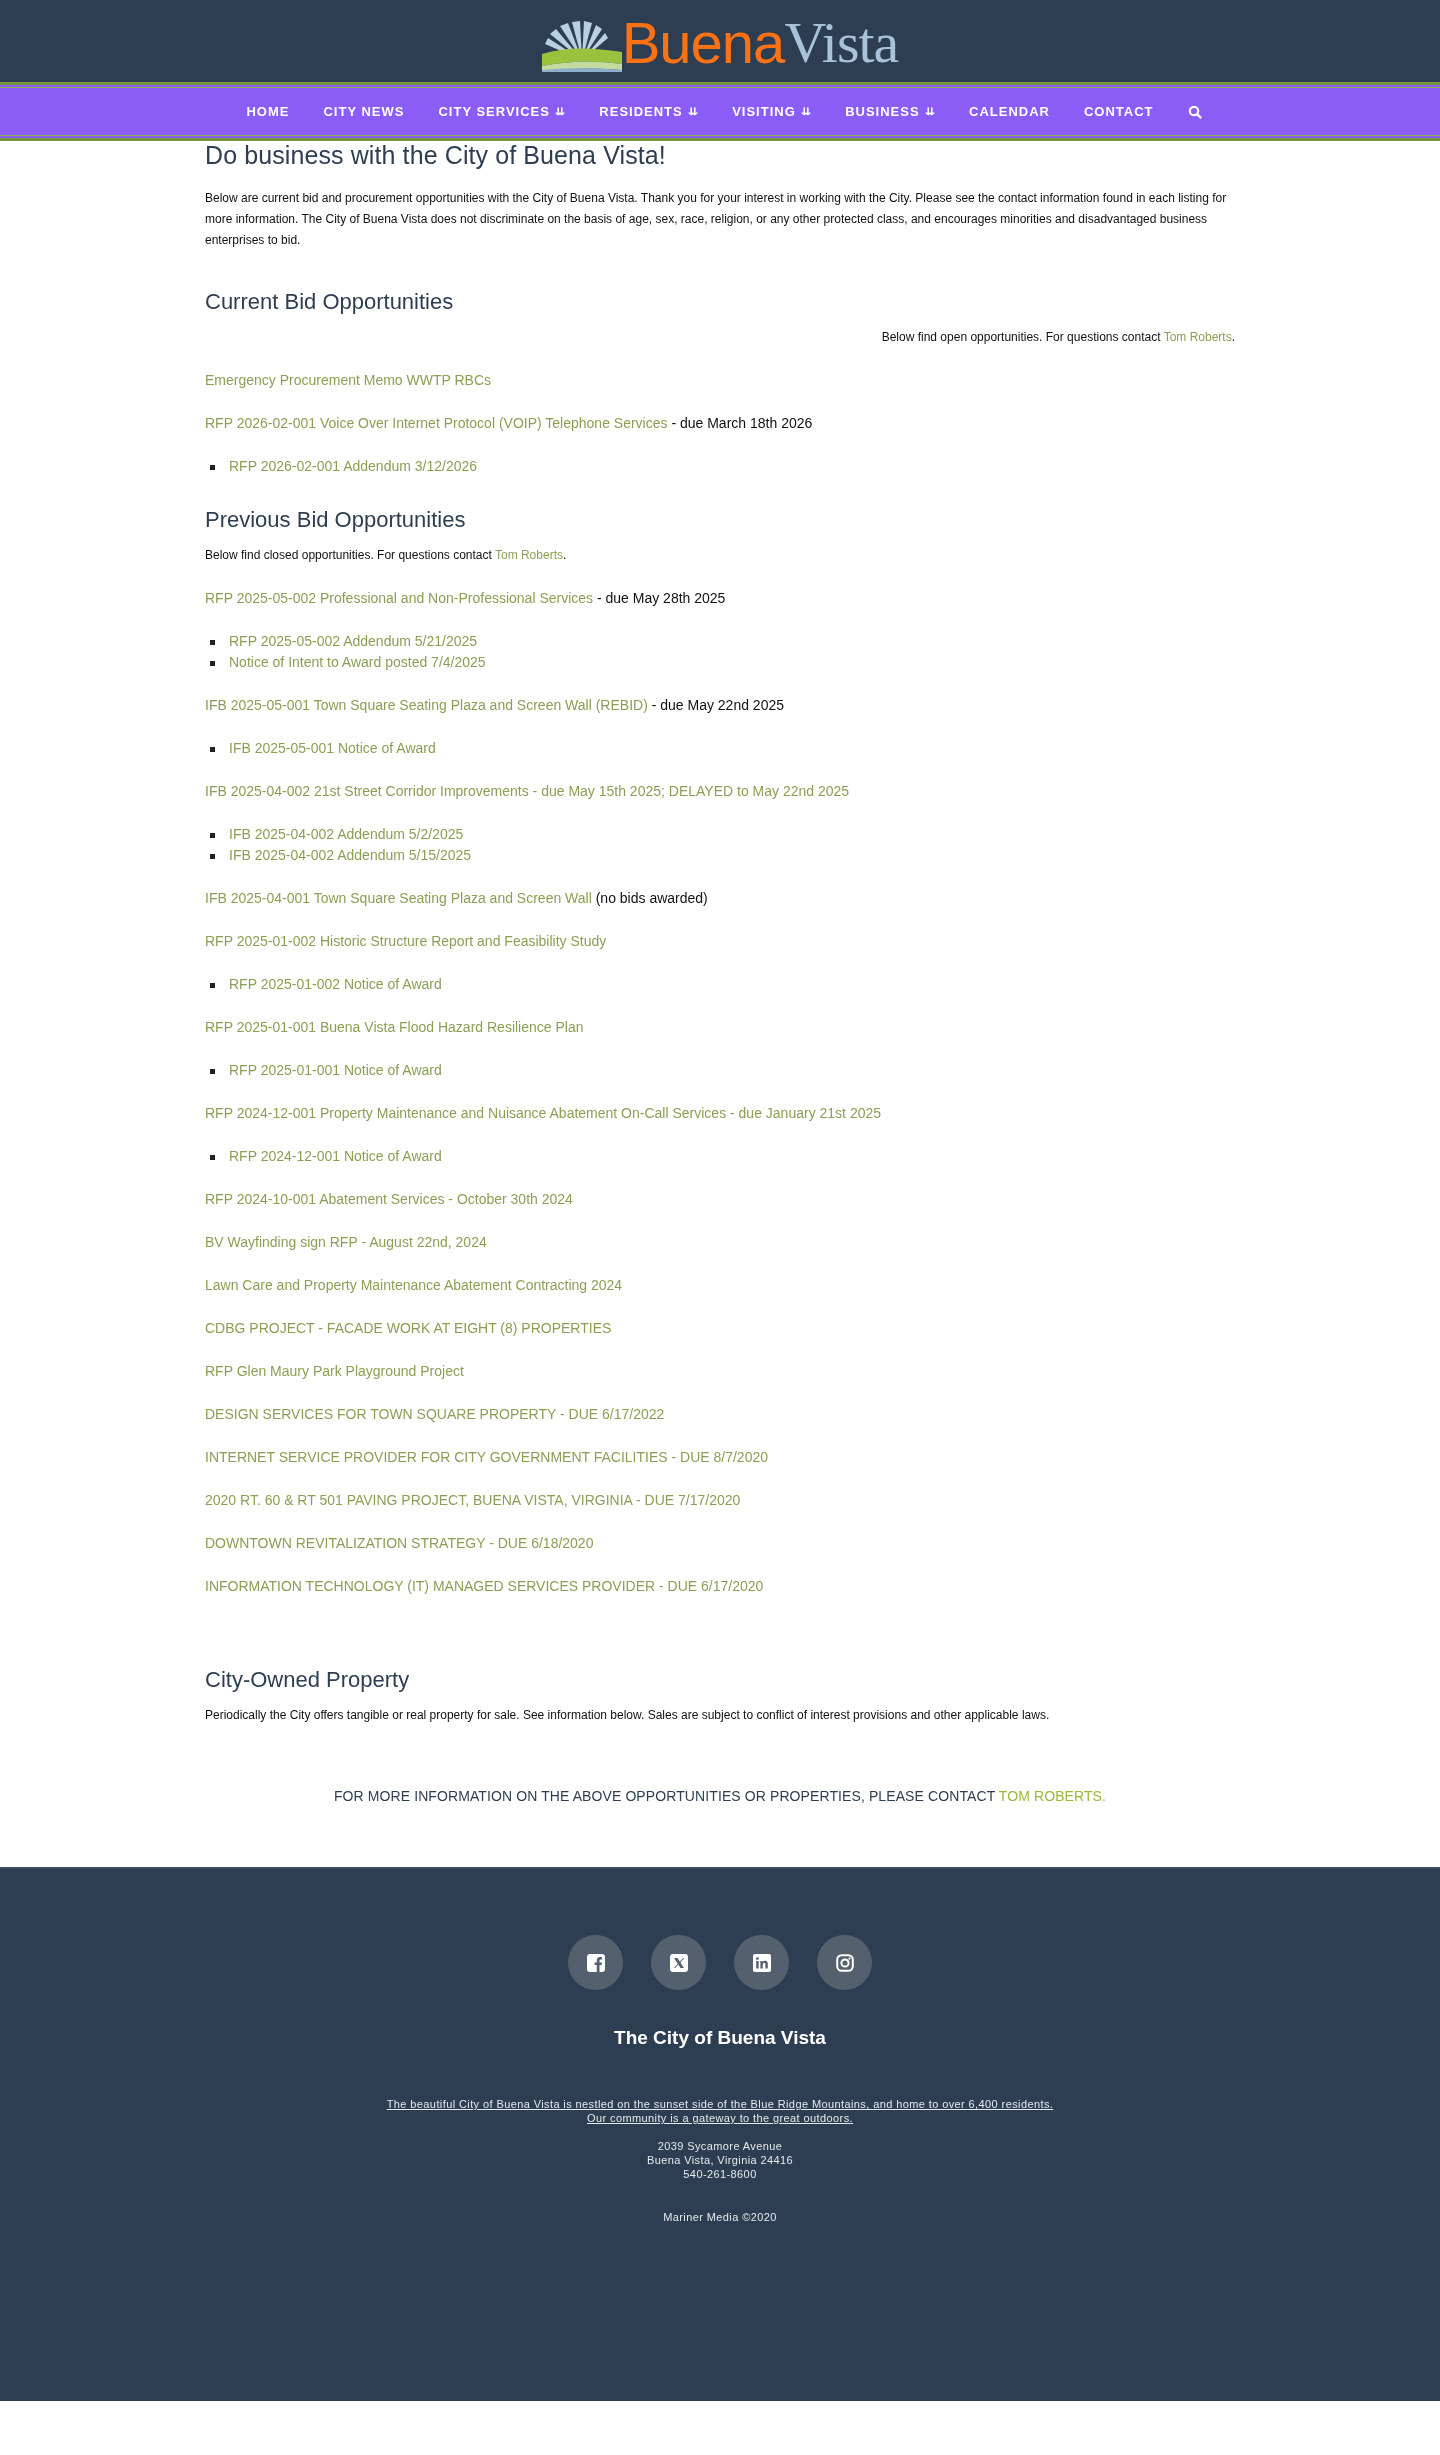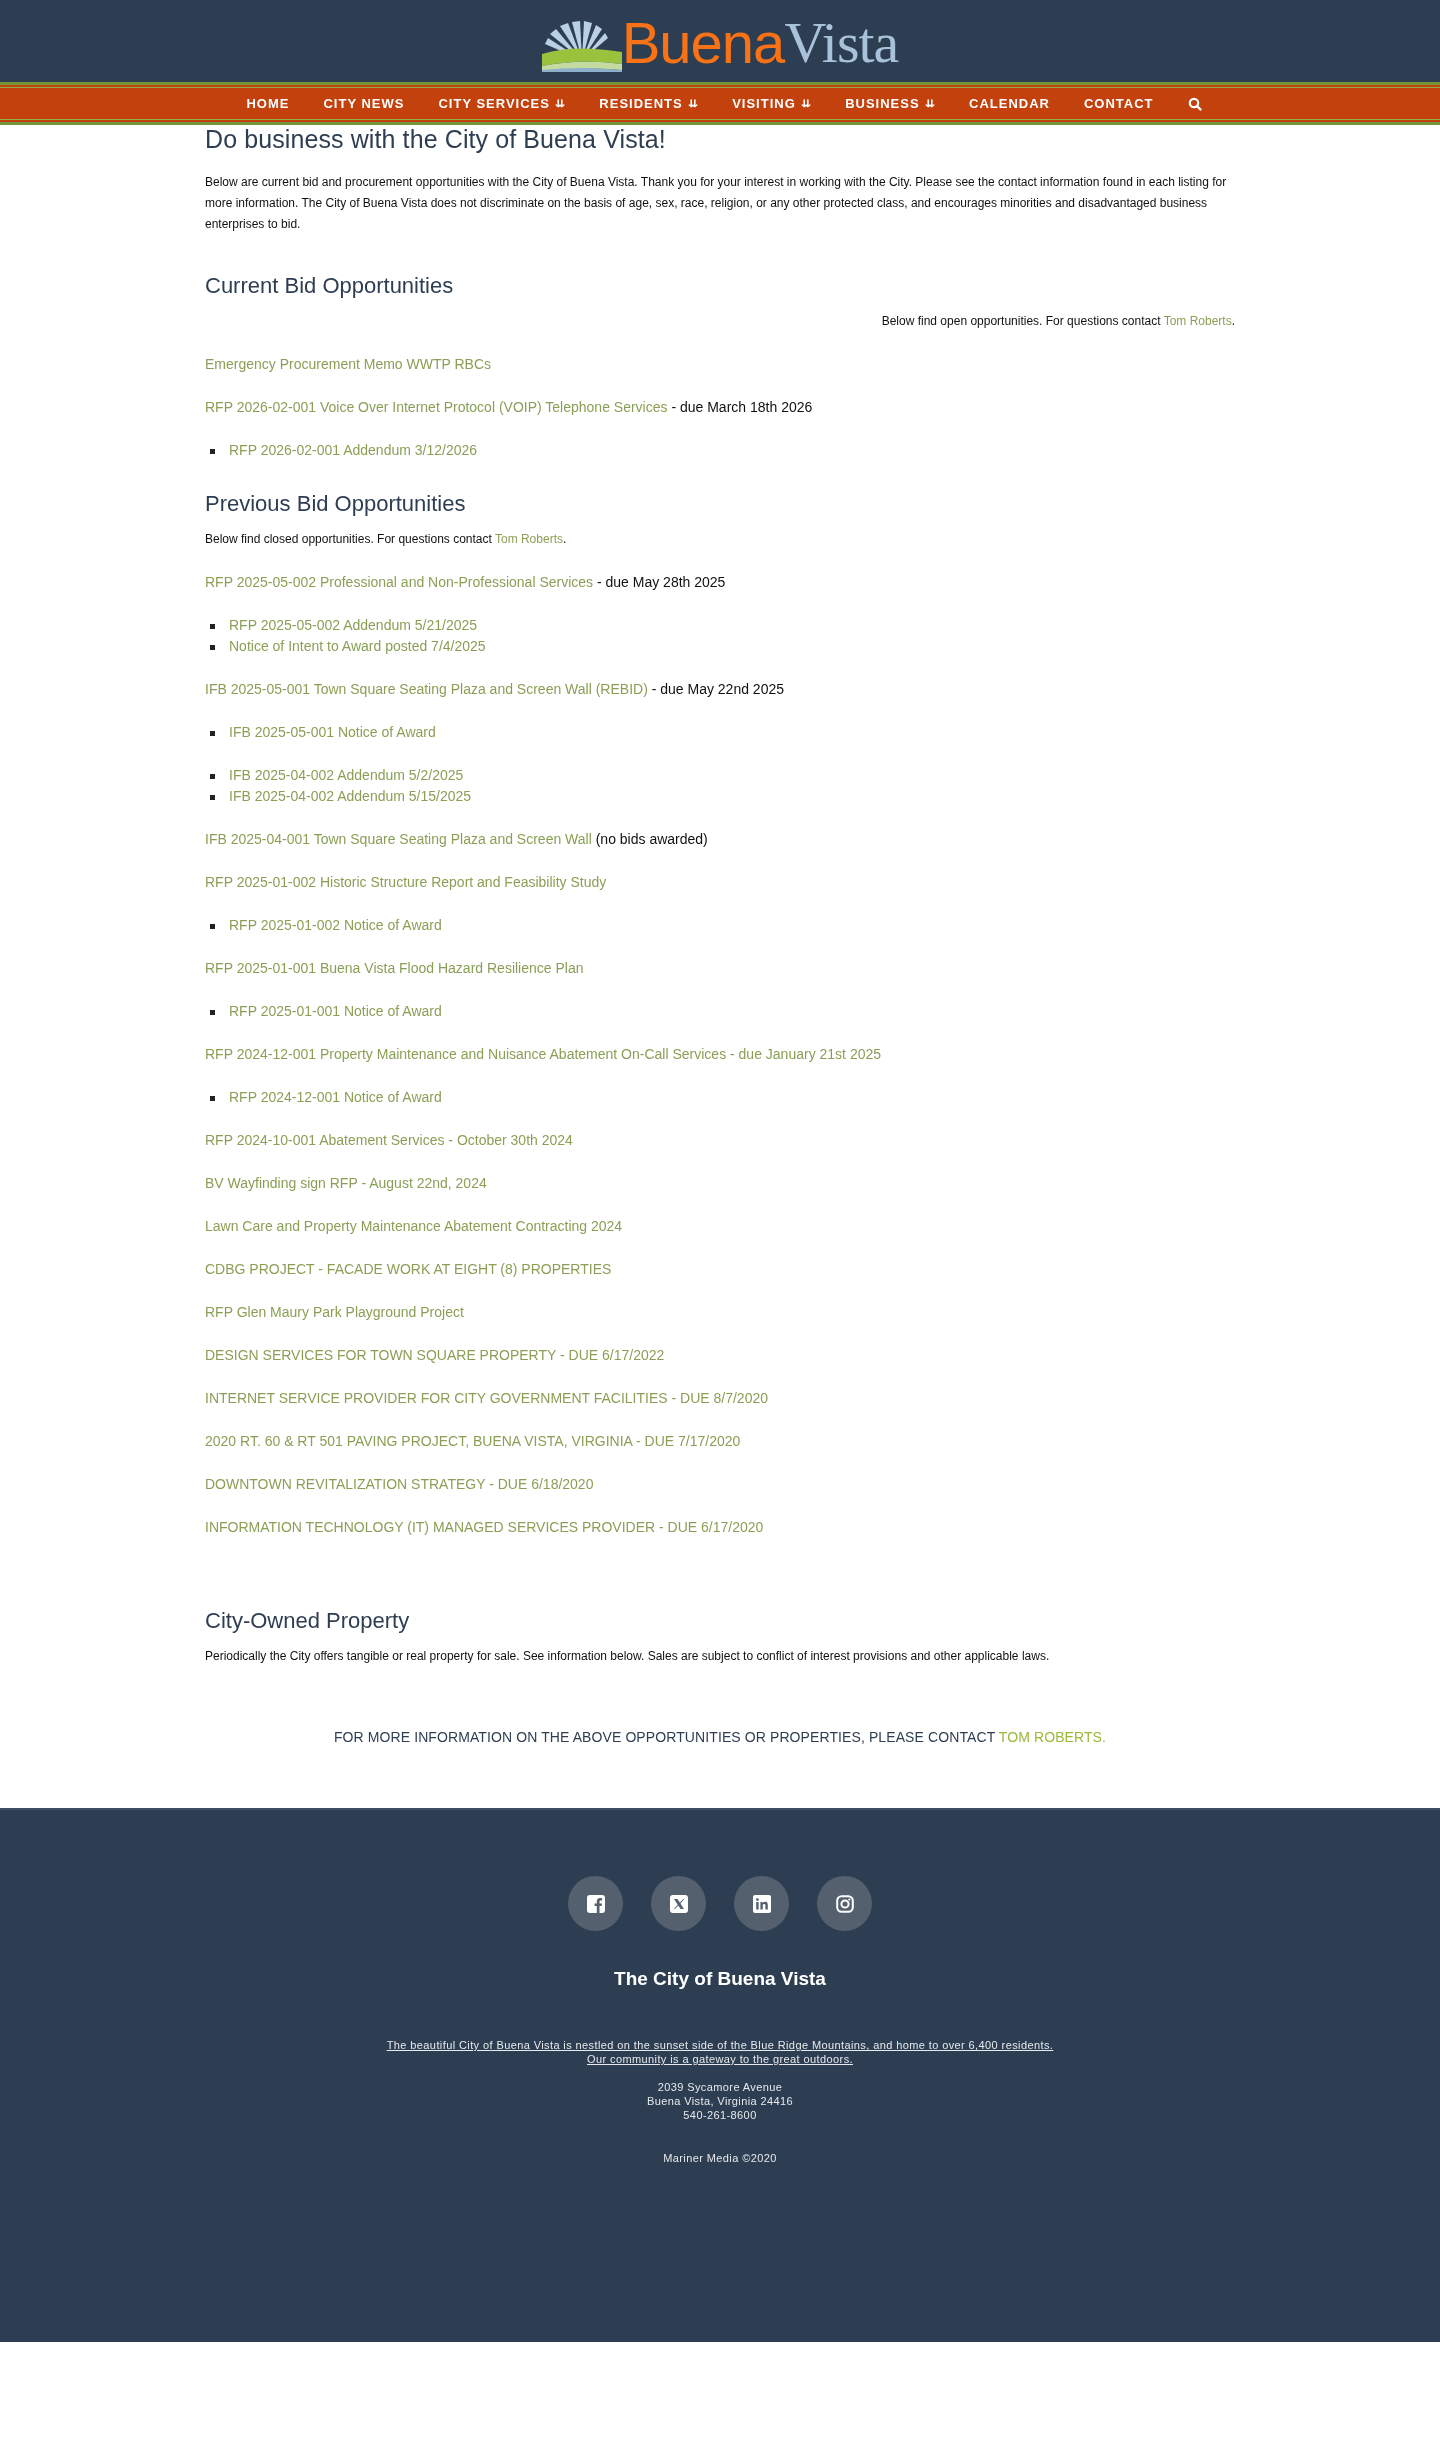--- a/index.html
+++ b/index.html
@@ -6,21 +6,21 @@
   html, body { width: 1440px; background: #ffffff; }
   body { font-family: "Liberation Sans", sans-serif; color: #1a1a1a; }
 
   
   .topbar { height: 82px; background: #2e3e52; display: flex; align-items: center; justify-content: center; }
   .logo { display: flex; align-items: flex-end; height: 60px; margin-top: 2px; }
   .logo svg { display: block; }
   .logo-buena { font-family: Liberation Sans, sans-serif; font-size: 58px; color: #f97316; line-height: 1; letter-spacing: -1px; }
   .logo-vista { font-family: "Liberation Serif", serif; font-size: 58px; color: #a8c2d9; line-height: 1; letter-spacing: -1px; }
 
-  .navbar { height: 43px; background: #c2410c; border-top: 3px solid #75953a; border-bottom: 3px solid #75953a; position: relative; }
+  .navbar { height: 59px; background: #8b5cf6; border-top: 3px solid #75953a; border-bottom: 3px solid #75953a; position: relative; }
   .navbar::before { content: ""; position: absolute; left: 0; right: 0; top: 2px; height: 1px; background: #8fb049; }
   .navbar::after { content: ""; position: absolute; left: 0; right: 0; bottom: 2px; height: 1px; background: #8fb049; }
   .nav-inner { display: flex; align-items: center; justify-content: center; height: 100%; padding-left: 8px; }
   .nav-item { color: #ffffff; font-size: 13px; font-weight: bold; letter-spacing: 1px; text-transform: uppercase; padding: 0 17px; height: 100%; display: flex; align-items: center; cursor: pointer; white-space: nowrap; }
   .chev { display: inline-block; margin-left: 6px; font-size: 10px; line-height: 1; transform: scaleX(1.2); }
   .nav-search { padding: 0 17px; display: flex; align-items: center; cursor: pointer; }
 
   
   .main { width: 1030px; margin: 0 auto; padding-bottom: 60px; }
   h1.page-title { font-size: 25px; font-weight: normal; color: #2e3e52; margin-bottom: 18px; letter-spacing: 0.1px; }
@@ -133,20 +133,21 @@
     <div id="prev-list">
         <div class="item"><a>RFP 2025-05-002 Professional and Non-Professional Services</a><span class="suffix"> - due May 28th 2025</span></div>
         <ul class="sub">
           <li><a>RFP 2025-05-002 Addendum 5/21/2025</a></li>
           <li><a>Notice of Intent to Award posted 7/4/2025</a></li>
         </ul>
         <div class="item"><a>IFB 2025-05-001 Town Square Seating Plaza and Screen Wall (REBID)</a><span class="suffix"> - due May 22nd 2025</span></div>
         <ul class="sub">
           <li><a>IFB 2025-05-001 Notice of Award</a></li>
         </ul>
+        <div class="item"><a>IFB 2025-04-002 21st Street Corridor Improvements - due May 15th 2025; DELAYED to May 22nd 2025</a></div>
         <ul class="sub">
           <li><a>IFB 2025-04-002 Addendum 5/2/2025</a></li>
           <li><a>IFB 2025-04-002 Addendum 5/15/2025</a></li>
         </ul>
         <div class="item"><a>IFB 2025-04-001 Town Square Seating Plaza and Screen Wall</a><span class="suffix"> (no bids awarded)</span></div>
         <div class="item"><a>RFP 2025-01-002 Historic Structure Report and Feasibility Study</a></div>
         <ul class="sub">
           <li><a>RFP 2025-01-002 Notice of Award</a></li>
         </ul>
         <div class="item"><a>RFP 2025-01-001 Buena Vista Flood Hazard Resilience Plan</a></div>

